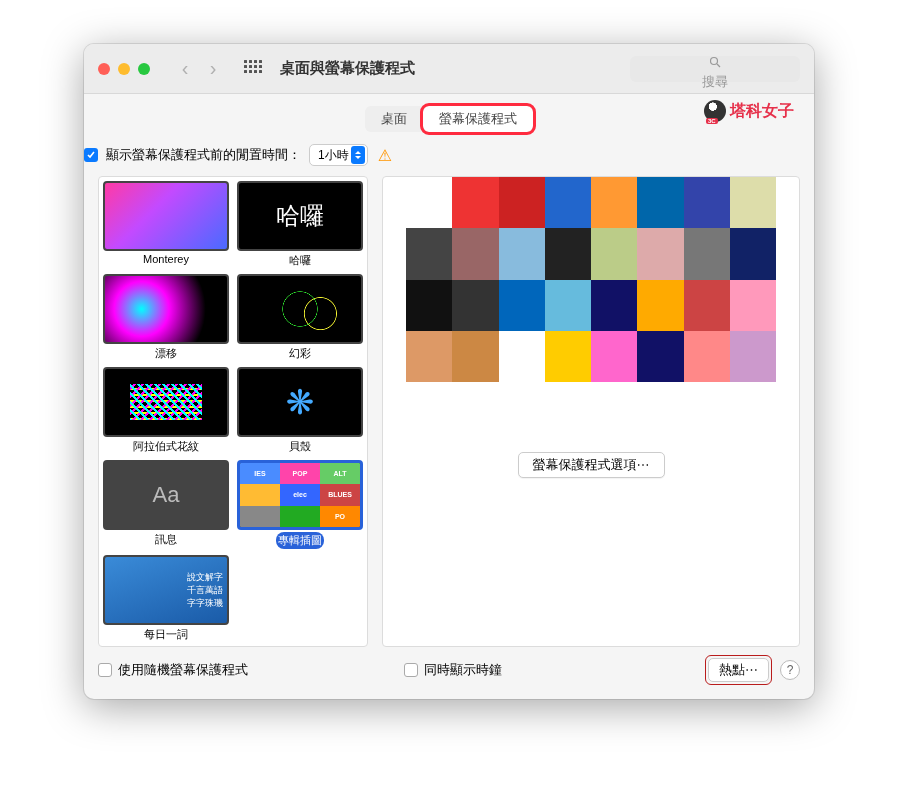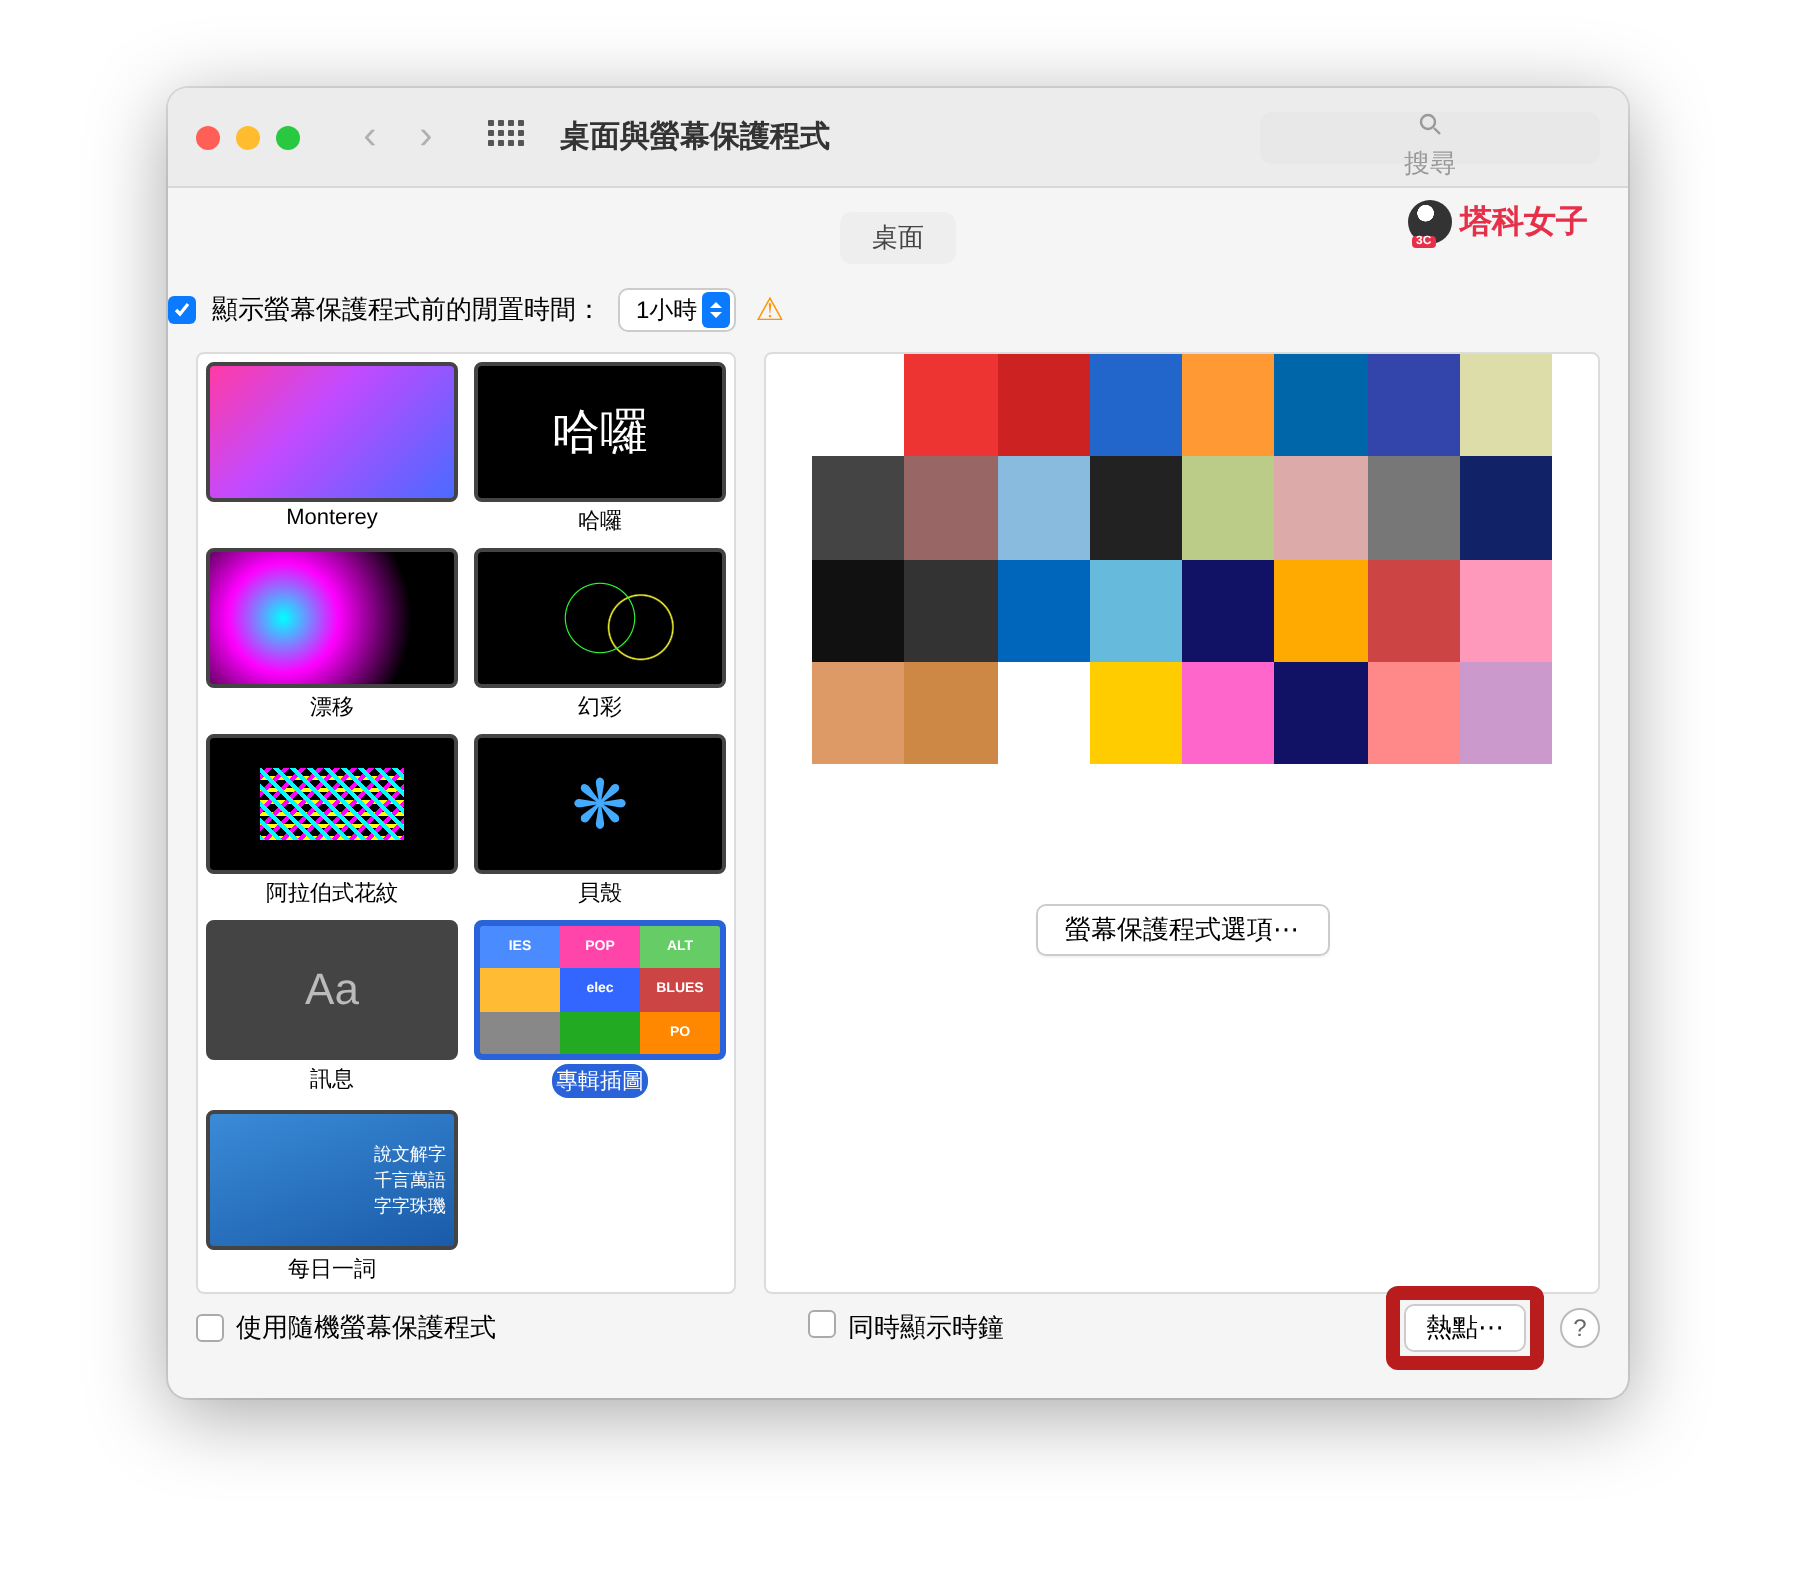--- a/index.html
+++ b/index.html
@@ -232,31 +232,31 @@
   align-items: center;
   font-size: 13px;
   gap: 6px;
 }
 .chk-empty {
   width: 14px; height: 14px;
   border: 1px solid #aaa;
   border-radius: 3px;
   background: #fff;
 }
-.footer-mid { margin-left: 150px; display:flex; align-items:flex-start; gap:6px; }
+.footer-mid { margin-left: 150px; display:flex; align-items:center; gap:6px; }
 .footer-right { margin-left: auto; display:flex; align-items:center; gap:8px; }
 .hotcorners-btn {
   padding: 2px 10px;
   background: #fff;
   border: 1px solid #ccc;
   border-radius: 5px;
   font-size: 13px;
 }
 .hot-highlight {
-  border: 7px solid #b91c1c;
+  border: 1px solid #b91c1c;
   border-radius: 6px;
   padding: 2px;
 }
 .help {
   width: 20px; height: 20px;
   border: 1px solid #bbb;
   border-radius: 50%;
   display: flex; align-items: center; justify-content: center;
   font-size: 12px; color: #666;
   background: #fff;
@@ -303,20 +303,21 @@
   </div>
 
   <div class="watermark">
     <div class="wm-avatar"></div>
     <span>塔科女子</span>
   </div>
 
   <div class="tabs">
     <div class="segmented">
       <div class="seg">桌面</div>
+      <div class="seg active seg-highlight">螢幕保護程式</div>
     </div>
   </div>
 
   <div class="idle-row">
     <div class="checkbox">
       <svg width="10" height="10" viewBox="0 0 10 10">
           <path d="M2 5 L4 7 L8 2" stroke="#fff" stroke-width="1.6" fill="none"></path>
         </svg>
     </div>
     <span>顯示螢幕保護程式前的閒置時間：</span>

